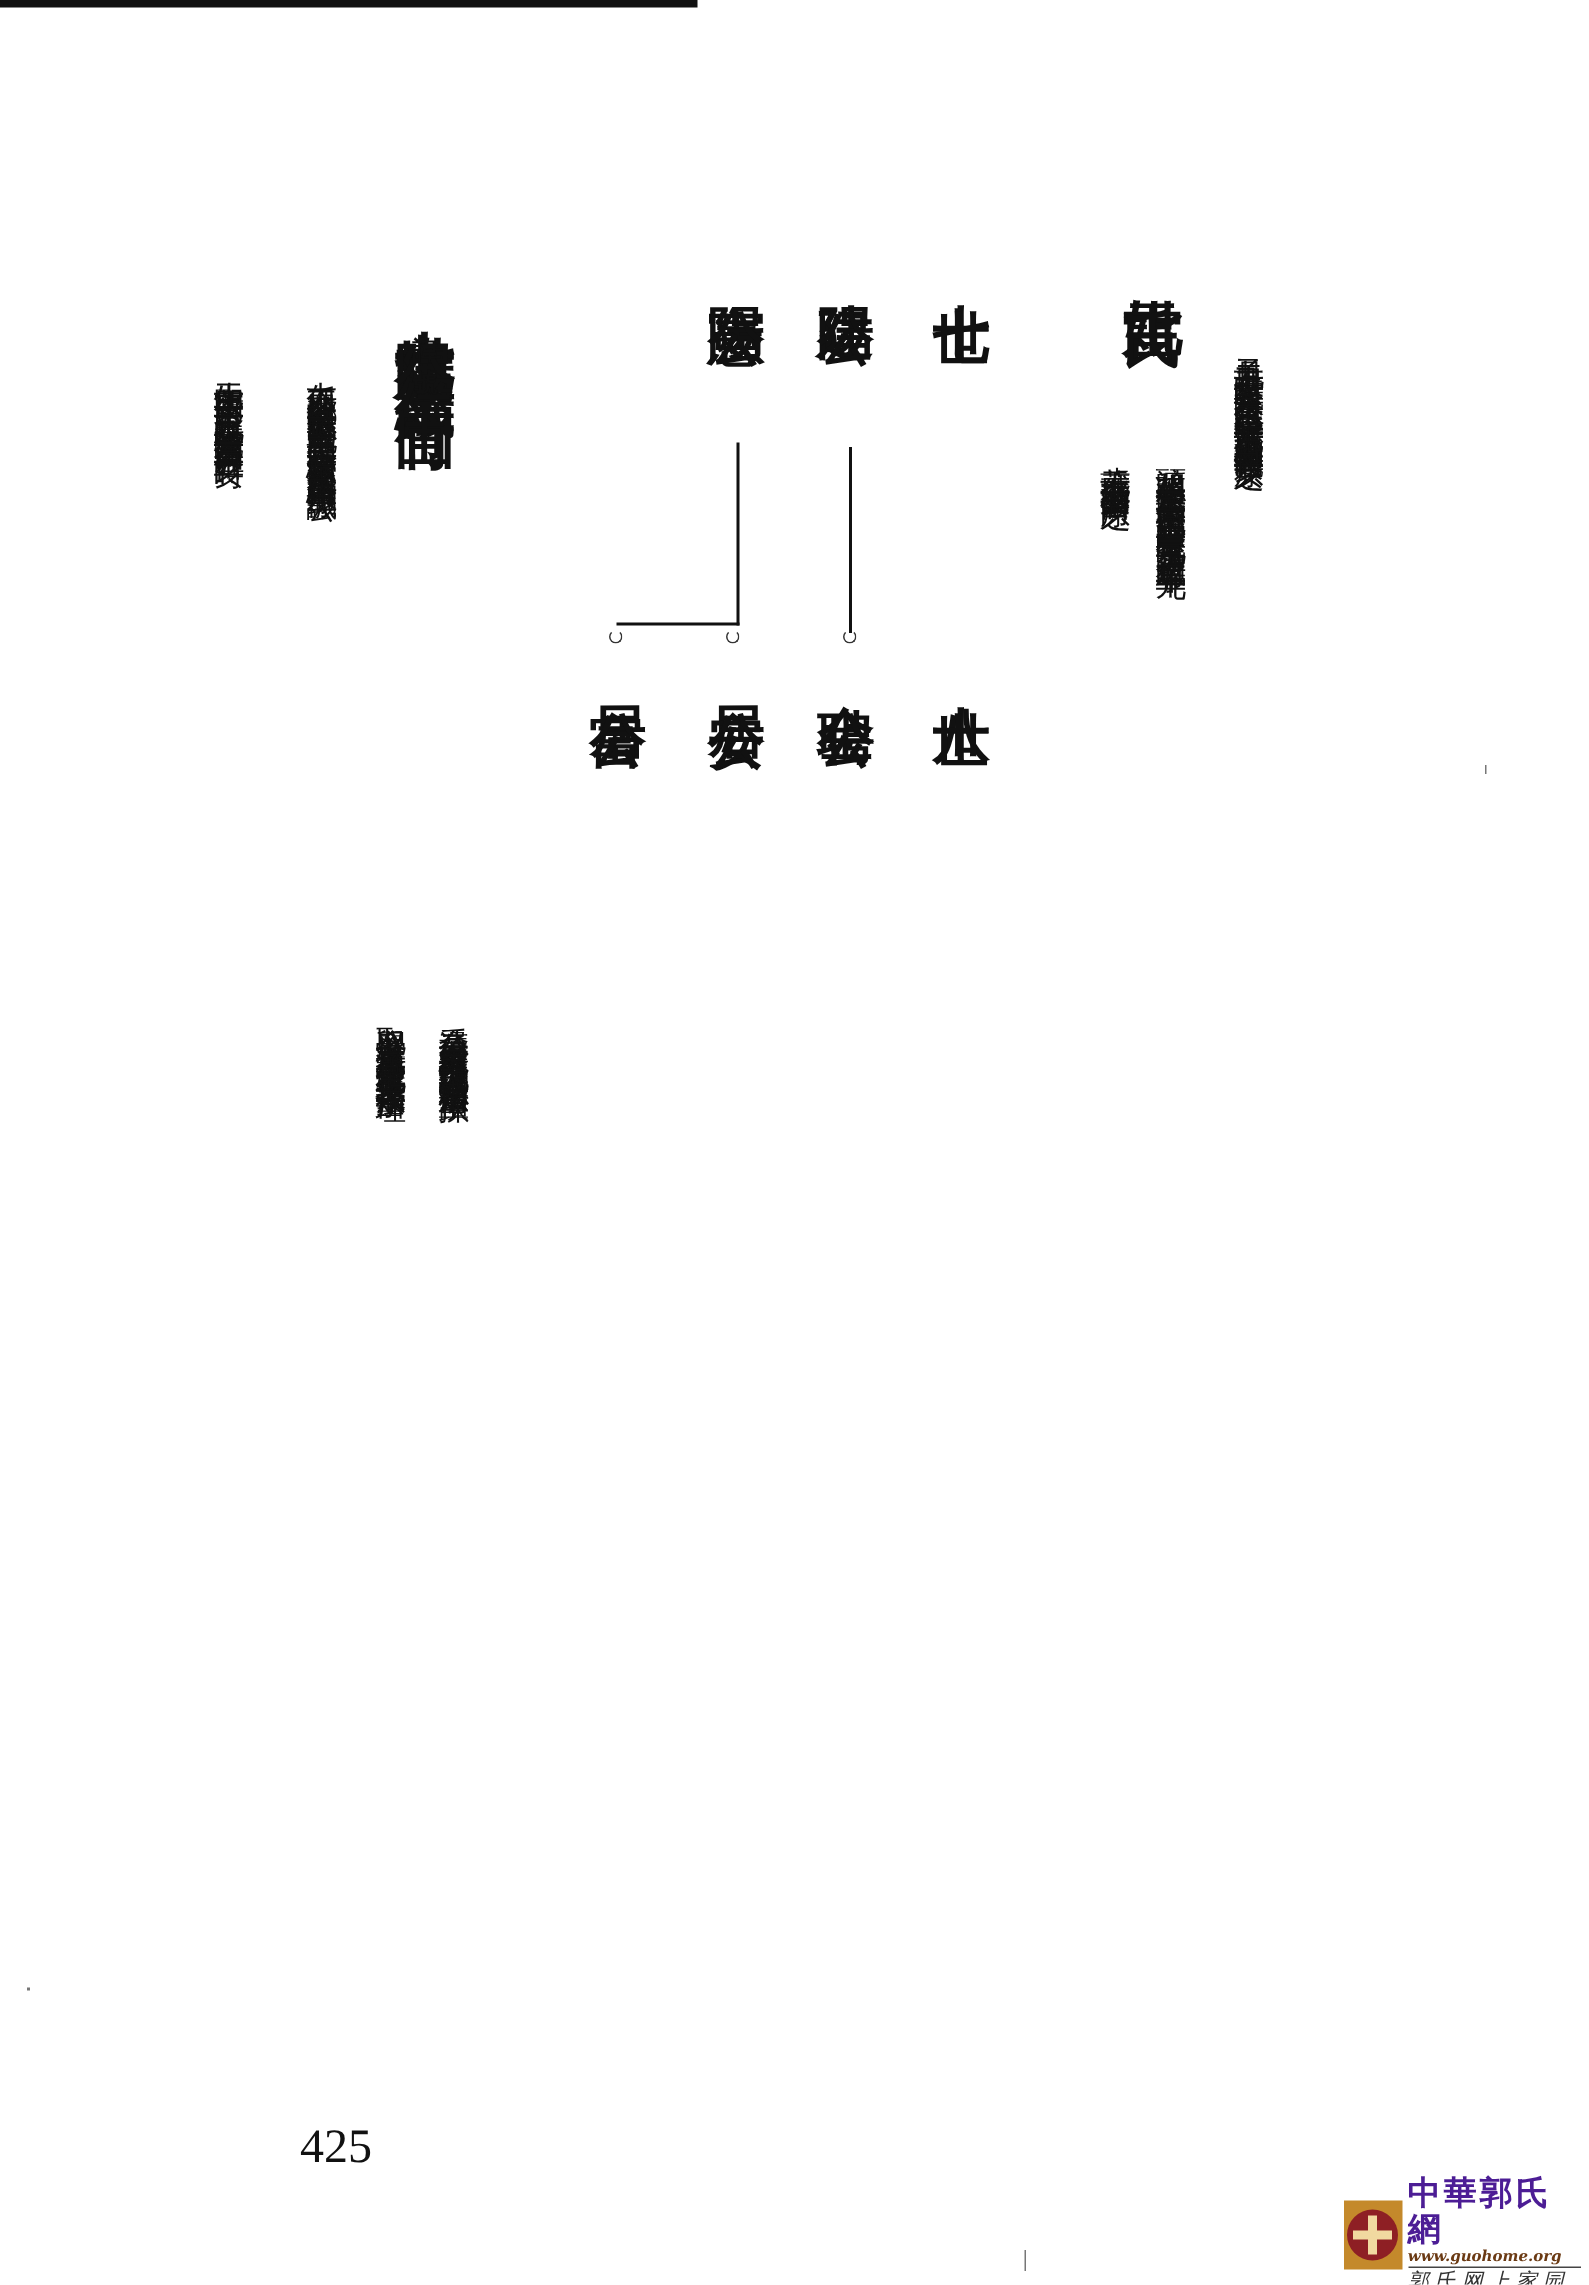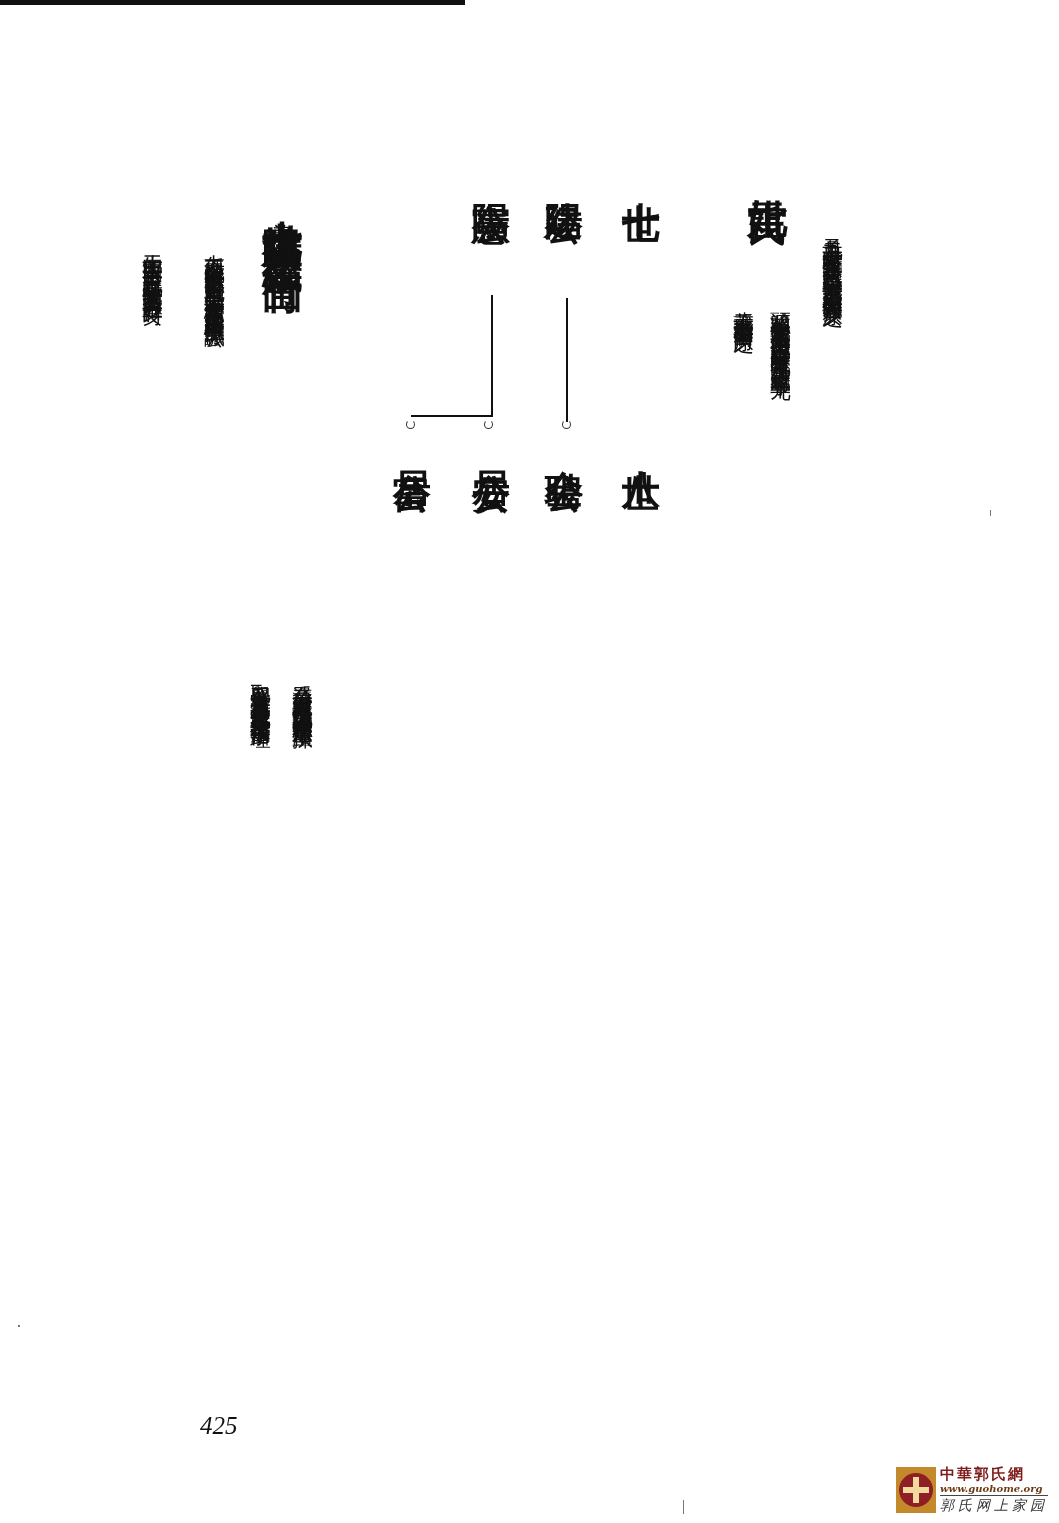--- a/index.html
+++ b/index.html
@@ -6,28 +6,28 @@
     body { width:1059px; height:1523px; background:#ffffff; position:relative; overflow:hidden;
       font-family:"DejaVu Serif", "Liberation Serif", serif; color:#111; }
     .top-rule { position:absolute; left:0; top:0; width:465px; height:5px; background:#111; }
     .vcol { position:absolute; writing-mode:vertical-rl; text-orientation:upright; white-space:nowrap; line-height:1; }
     .body-text { font-size:20.5px; letter-spacing:1.6px; }
     .big { font-size:40px; font-weight:bold; letter-spacing:2px; }
     .gen { font-size:38px; font-weight:bold; letter-spacing:2px; }
     .small-note { font-size:17px; font-weight:bold; display:inline-block; margin:8px 0; }
     .line { position:absolute; background:#111; }
     .node { position:absolute; width:9px; height:9px; border:1.5px solid #333; border-radius:50%; border-top-color:transparent; box-sizing:border-box; }
-    .page-num { position:absolute; left:200px; top:1412px; font-size:25px; font-family:"Liberation Serif", serif;font-style:italic; }
+    .page-num { position:absolute; left:200px; top:1412px; font-size:32px; font-family:"Liberation Serif", serif; }
     .logo { position:absolute; left:896px; top:1462px; width:158px; height:56px; display:flex; align-items:center; background:#fff; }
     .logo-emblem { width:40px; height:46px; background:#c4892b; display:flex; align-items:center; justify-content:center; }
     .logo-emblem-inner { width:34px; height:34px; border-radius:50%; background:#8e1f24; position:relative; }
     .logo-emblem-inner:before { content:""; position:absolute; left:14px; top:4px; width:6px; height:26px; background:#f1d9a0; }
     .logo-emblem-inner:after { content:""; position:absolute; left:4px; top:14px; width:26px; height:6px; background:#f1d9a0; }
     .logo-text { margin-left:4px; display:flex; flex-direction:column; }
-    .logo-title { color:#7f1d1d; font-size:15px; font-weight:bold; letter-spacing:2px; line-height:1.1; }
+    .logo-title { color:#4c1d95; font-size:22px; font-weight:bold; letter-spacing:2px; line-height:1.1; }
     .logo-url { color:#6b3a14; font-size:10px; font-weight:bold; border-bottom:1px solid #444; line-height:1.2;font-style:italic; }
     .logo-sub { color:#333; font-size:14px; letter-spacing:4px; line-height:1.3;font-style:italic; }
     .mark { position:absolute; background:#777; }
   </style>
 </head>
 <body>
 
 <div class="top-rule"></div>
 
 <div class="vcol body-text" style="left:822px; top:222px;">子九月十二日丑時卒于乾隆八年癸亥八月念三日巳時享壽六十歲葬于土名東山棚坐巽向乾兼巳亥之原</div>

